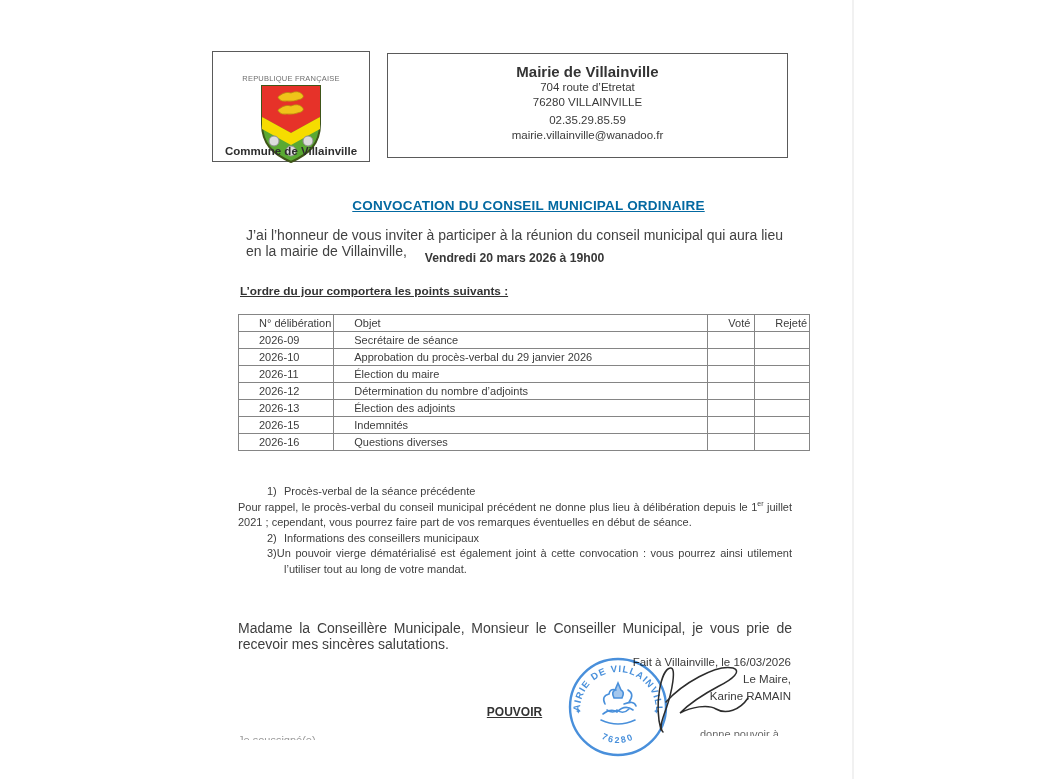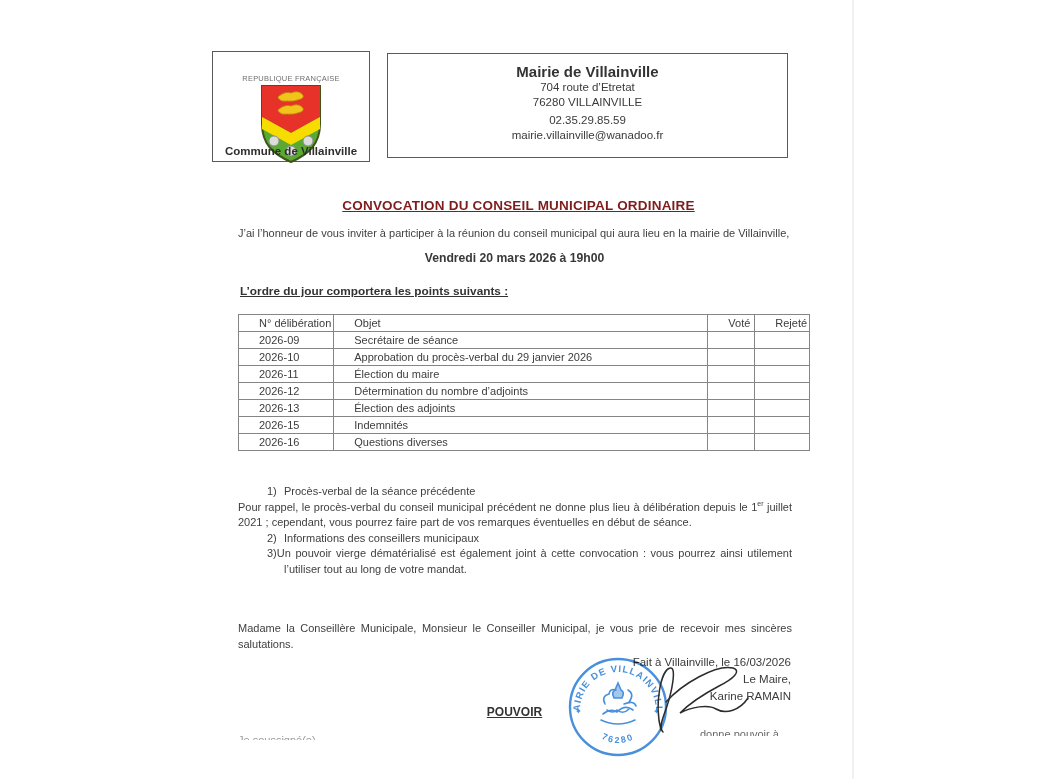--- a/index.html
+++ b/index.html
@@ -13,41 +13,41 @@
   .rep{font-size:7.5px;color:#6f6f6f;margin-top:22px;letter-spacing:.2px;}
   .crest-wrap{margin-top:1px;}
   .commune{position:absolute;bottom:4px;left:0;width:100%;font-weight:bold;font-size:11.5px;color:#2e2e2e;}
 
   #right-box{left:387px;top:53px;width:401px;height:105px;text-align:center;color:#3a3a3a;}
   .mairie-name{font-weight:bold;font-size:15px;margin-top:9px;color:#343434;}
   .addr{font-size:11.5px;line-height:14.5px;}
   .gap{margin-top:4px;}
 
   
-  .doc-title{left:242px;top:198px;width:553px;text-align:center;font-weight:bold;font-size:13.5px;color:#7f1d1d;}
+  .doc-title{left:252px;top:198px;width:553px;text-align:center;font-weight:bold;font-size:13.5px;color:#0369a1;}
   .doc-title span{text-decoration:underline;letter-spacing:.2px;}
-  .intro{left:238px;top:227px;width:554px;font-size:11px;color:#414141;}
+  .intro{left:246px;top:227px;width:554px;font-size:14px;color:#414141;}
   .date-line{left:238px;top:251px;width:553px;text-align:center;font-weight:bold;font-size:12.2px;color:#383838;}
   .agenda-h{left:240px;top:284px;font-weight:bold;font-size:11.8px;color:#333;}
   .agenda-h span{text-decoration:underline;}
 
   
   table.agenda{position:absolute;left:238px;top:314px;border-collapse:collapse;font-size:11px;color:#3c3c3c;table-layout:fixed;}
   .agenda th,.agenda td{border:1px solid #858585;height:16px;padding:0 2px 0 20px;text-align:left;
         font-weight:normal;vertical-align:middle;line-height:13px;overflow:hidden;white-space:nowrap;}
 
   
   .notes{left:238px;top:484px;width:554px;font-size:11px;line-height:15.5px;color:#3e3e3e;}
   .note-item{padding-left:29px;}
   .note-item .num{display:inline-block;width:17px;}
   .note-para{text-align:justify;}
   .item3{padding-left:46px;text-indent:-17px;text-align:justify;}
   sup.ord{font-size:7px;vertical-align:super;line-height:0;}
 
-  .closing{left:238px;top:621px;width:554px;font-size:11px;line-height:15.5px;text-align:justify;color:#3e3e3e;}
+  .closing{left:238px;top:621px;width:554px;font-size:14px;line-height:15.5px;text-align:justify;color:#3e3e3e;}
   .sign-block{left:500px;top:654px;width:291px;text-align:right;font-size:11.5px;line-height:17px;color:#3a3a3a;}
 
   .pouvoir{left:238px;top:705px;width:553px;text-align:center;font-weight:bold;font-size:12px;color:#333;}
   .pouvoir span{text-decoration:underline;}
 
   .cut{position:absolute;overflow:hidden;font-size:11px;}
   #cut-left{left:238px;top:734px;width:130px;height:6px;color:#9a9a9a;}
   #cut-right{left:700px;top:728px;width:110px;height:8px;color:#6a6a6a;}
 
   #scan-line{left:852px;top:0;width:2px;height:779px;background:#f1f1f1;}

